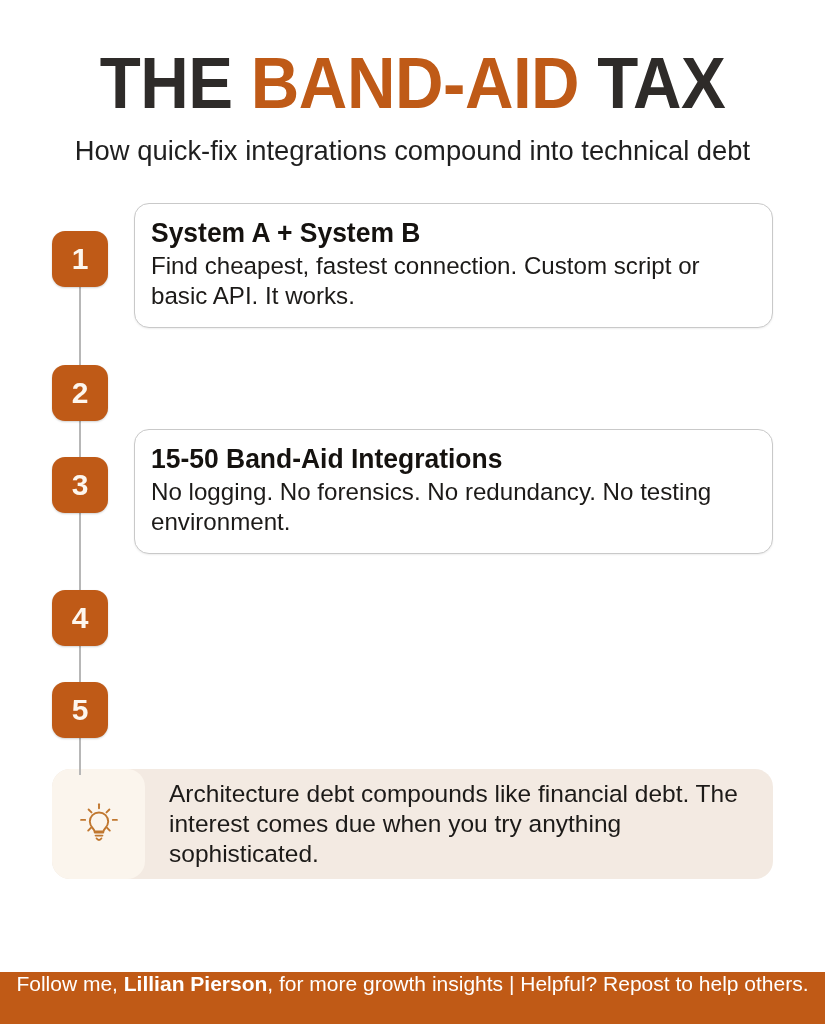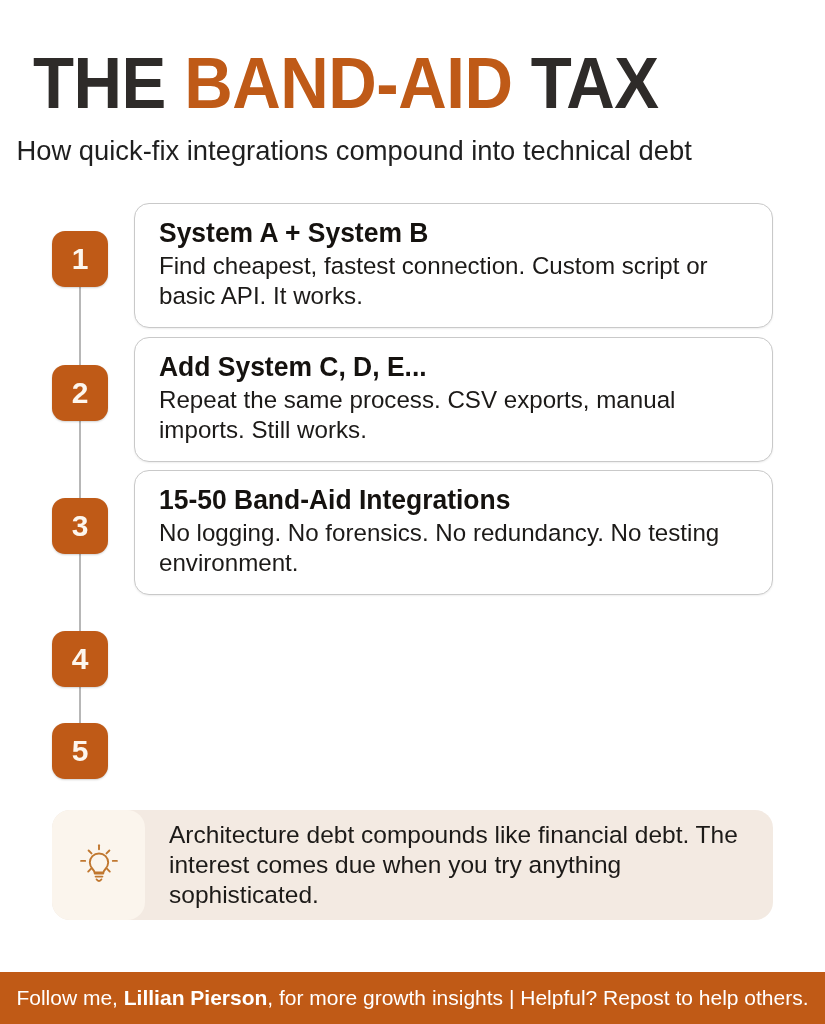--- a/index.html
+++ b/index.html
@@ -21,20 +21,21 @@
     width: 825px;
     height: 1024px;
     background: #ffffff;
     display: flex;
     flex-direction: column;
   }
 
   
   .header {
     padding-top: 44px;
+    text-align: center;
   }
   .title {
     font-family: "Liberation Sans Narrow", "Liberation Sans", sans-serif;
     font-size: 73px;
     line-height: 78px;
     font-weight: bold;
     letter-spacing: -0.5px;
     color: #2e2b29;
     margin: 0;
     white-space: nowrap;
@@ -98,21 +99,21 @@
     width: 56px;
     display: flex;
     justify-content: center;
   }
   .card {
     flex: 1 1 auto;
     margin-left: 26px;
     background: #ffffff;
     border: 1.3px solid #c9c9c9;
     border-radius: 15px;
-    padding: 14px 20px 16px 24px;
+    padding: 14px 20px 16px 16px;
     box-shadow: 0 1px 2px rgba(0,0,0,0.07);
     box-sizing: border-box;
   }
   .card-title {
     font-family: "Liberation Sans Narrow", "Liberation Sans", sans-serif;
     font-size: 27px;
     line-height: 31px;
     font-weight: bold;
     color: #15120f;
     margin: 0 0 2px 0;
@@ -169,21 +170,20 @@
 
   
   .footer {
     position: absolute;
     left: 0;
     bottom: 0;
     width: 825px;
     height: 52px;
     background: #c05a16;
     display: flex;
-    align-items: center;
     justify-content: center;
   }
   .footer-text {
     font-family: "Liberation Sans Narrow", "Liberation Sans", sans-serif;
     font-size: 21px;
     line-height: 24px;
     color: #ffffff;
     white-space: nowrap;
   }
   .footer-text b { font-weight: bold; color:#ffffff; }
@@ -208,24 +208,20 @@
       </div>
       <div class="card">
         <p class="card-title">System A + System B</p>
         <p class="card-body">Find cheapest, fastest connection. Custom script or basic API. It works.</p>
       </div>
     </div>
 
     <div class="step step-2">
       <div class="badge-slot">
         <div class="badge">2</div>
-      </div>
-      <div class="card">
-        <p class="card-title">Add System C, D, E...</p>
-        <p class="card-body">Repeat the same process. CSV exports, manual imports. Still works.</p>
       </div>
     </div>
 
     <div class="step step-3">
       <div class="badge-slot">
         <div class="badge">3</div>
       </div>
       <div class="card">
         <p class="card-title">15-50 Band-Aid Integrations</p>
         <p class="card-body">No logging. No forensics. No redundancy. No testing environment.</p>

